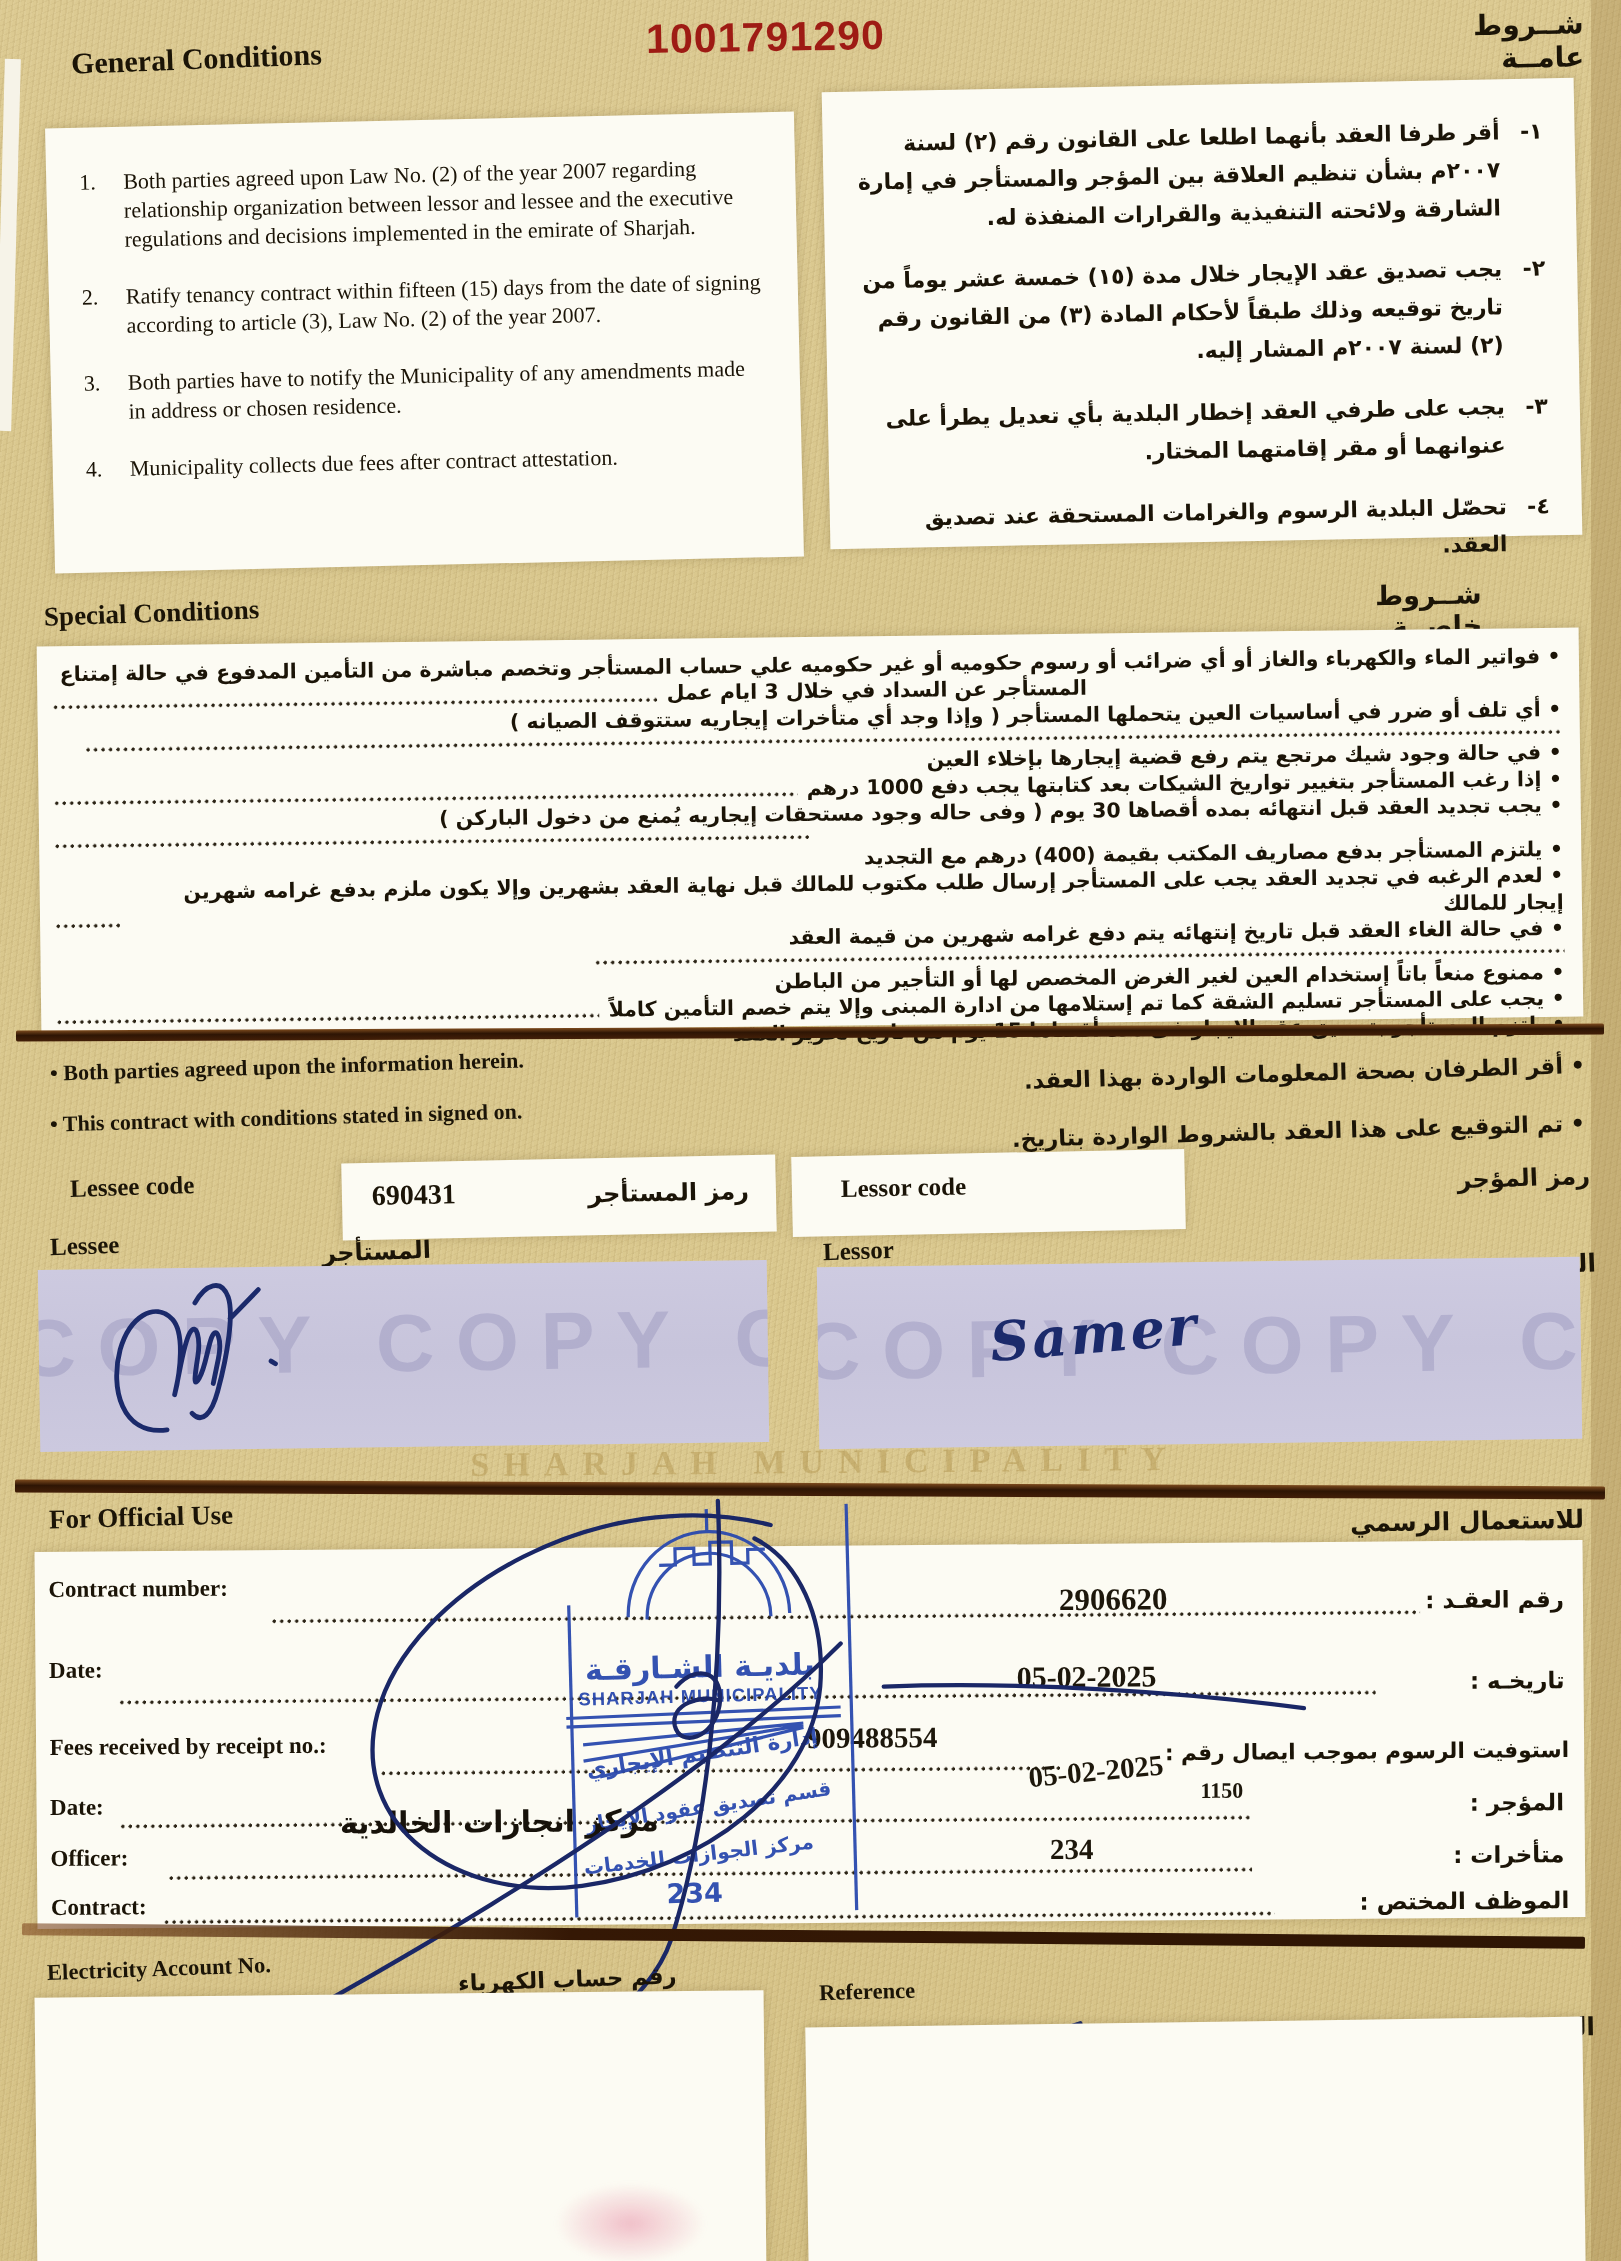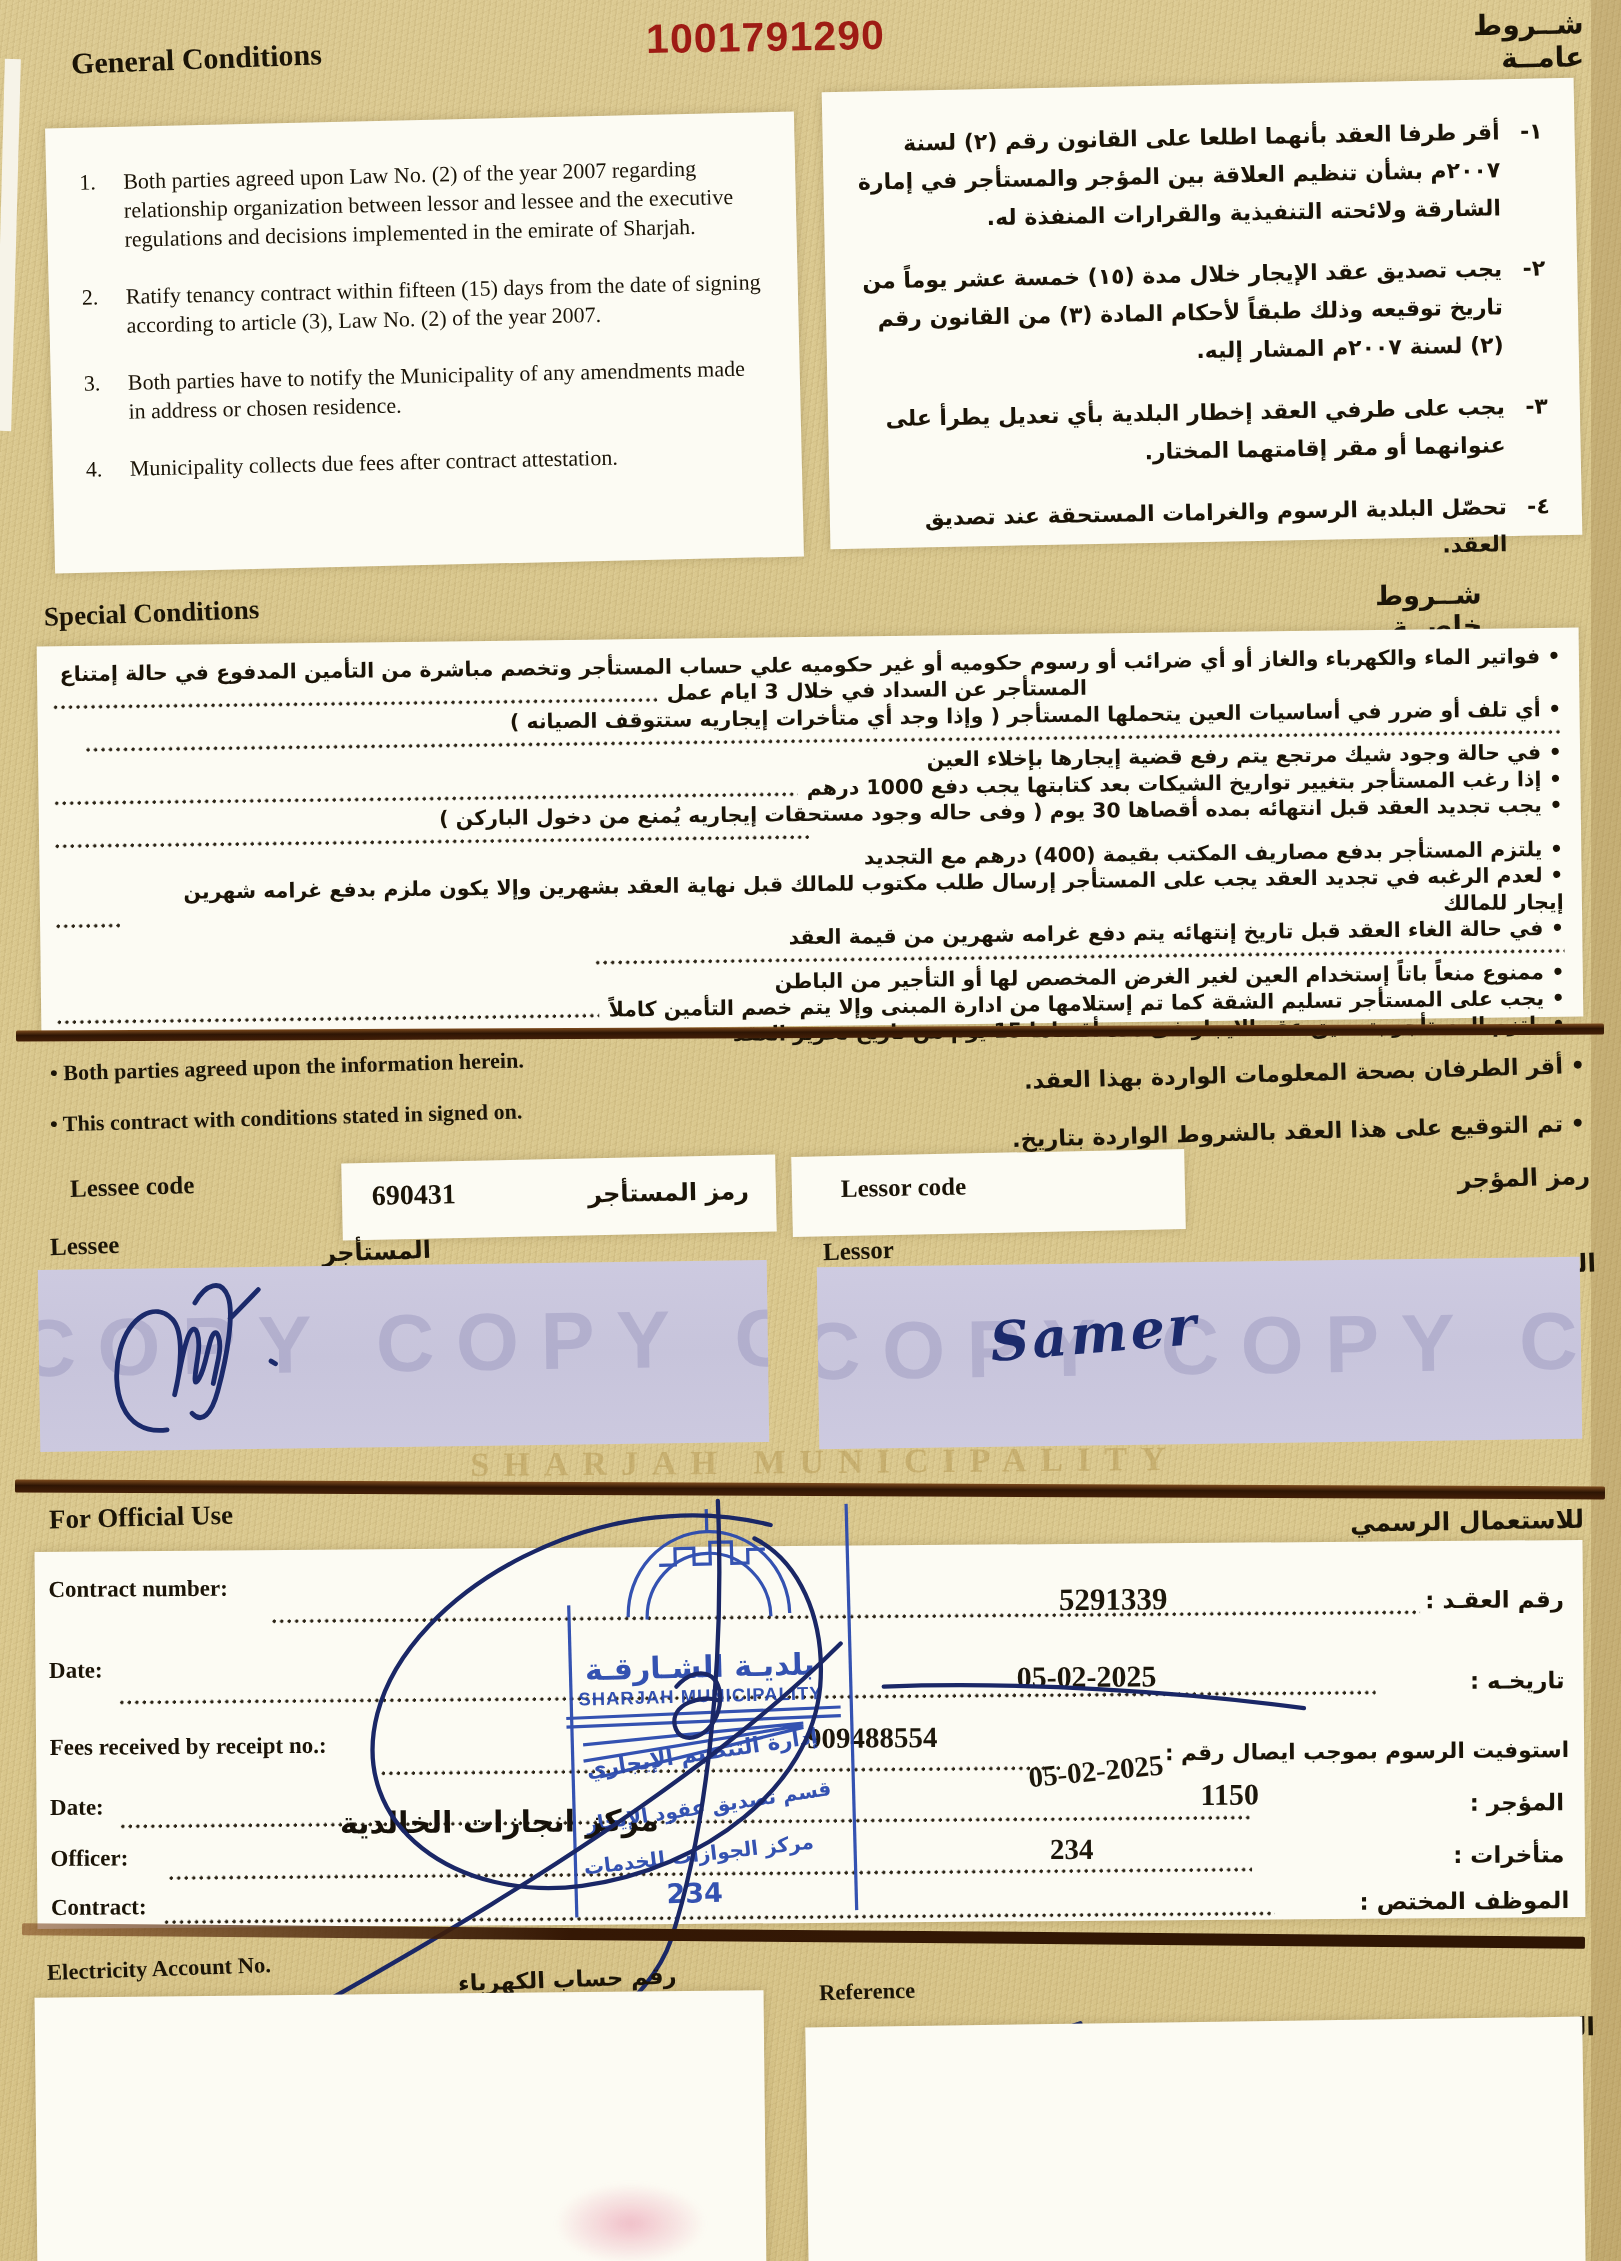--- a/index.html
+++ b/index.html
@@ -152,38 +152,38 @@
 
   <div class="abs divider" style="left:15px;top:1483px;width:1590px;height:13px;transform:rotate(0.25deg);"></div>
 
   <div class="abs en" style="left:49px;top:1502px;font-size:27px;transform:rotate(-1.5deg);">For Official Use</div>
   <div class="abs ar" style="left:1315px;top:1507px;width:269px;font-size:25px;transform:rotate(-1deg);">للاستعمال الرسمي</div>
 
   <div class="abs whitebox" style="left:36px;top:1546px;width:1548px;height:377px;transform:rotate(-0.45deg);">
 
     <span class="abs en offrow-label" style="left:13.5px;top:25px;">Contract number:</span>
     <span class="abs dotline" style="left:237px;top:69px;width:1148px;"></span>
-    <span class="abs offval" style="left:1024px;top:38px;font-size:31px;">5291339</span>
+    <span class="abs offval" style="left:1024px;top:38px;font-size:31px;">2906620</span>
     <span class="abs ar offrow-label" style="right:19px;top:46px;">رقم العقـد :</span>
 
     <span class="abs en offrow-label" style="left:13.5px;top:106px;">Date:</span>
     <span class="abs dotline" style="left:84px;top:149px;width:1256px;"></span>
     <span class="abs offval" style="left:981px;top:116px;font-size:30px;">05-02-2025</span>
     <span class="abs ar offrow-label" style="right:19px;top:127px;text-align:center;">تاريخـه :</span>
 
     <span class="abs en offrow-label" style="left:13.5px;top:183px;">Fees received by receipt no.:</span>
     <span class="abs dotline" style="left:345px;top:222px;width:679px;"></span>
     <span class="abs offval" style="left:771px;top:176px;font-size:29px;">909488554</span>
     <span class="abs ar" style="right:15px;top:197px;font-size:21.6px;">استوفيت الرسوم بموجب ايصال رقم :</span>
 
     <span class="abs offval" style="left:992px;top:211px;font-size:29px;transform:rotate(-5deg);">05-02-2025</span>
 
     <span class="abs en offrow-label" style="left:13.5px;top:243px;">Date:</span>
     <span class="abs dotline" style="left:84px;top:273px;width:1132px;"></span>
-    <span class="abs offval" style="left:1164px;top:235px;font-size:30px;">1150</span>
+    <span class="abs offval" style="left:1164px;top:235px;font-size:22px;">1150</span>
     <span class="abs ar offrow-label" style="right:20.5px;top:249px;">المؤجر :</span>
 
     <span class="abs en offrow-label" style="left:13.5px;top:294px;">Officer:</span>
     <span class="abs dotline" style="left:132px;top:325px;width:1083px;"></span>
     <span class="abs offval" style="left:1013px;top:289px;font-size:29px;">234</span>
     <span class="abs ar offrow-label" style="right:20.5px;top:301px;">متأخرات :</span>
 
     <span class="abs en offrow-label" style="left:13.5px;top:343px;">Contract:</span>
     <span class="abs dotline" style="left:127px;top:369px;width:1110px;"></span>
     <span class="abs ar offrow-label" style="right:16px;top:347px;">الموظف المختص :</span>

